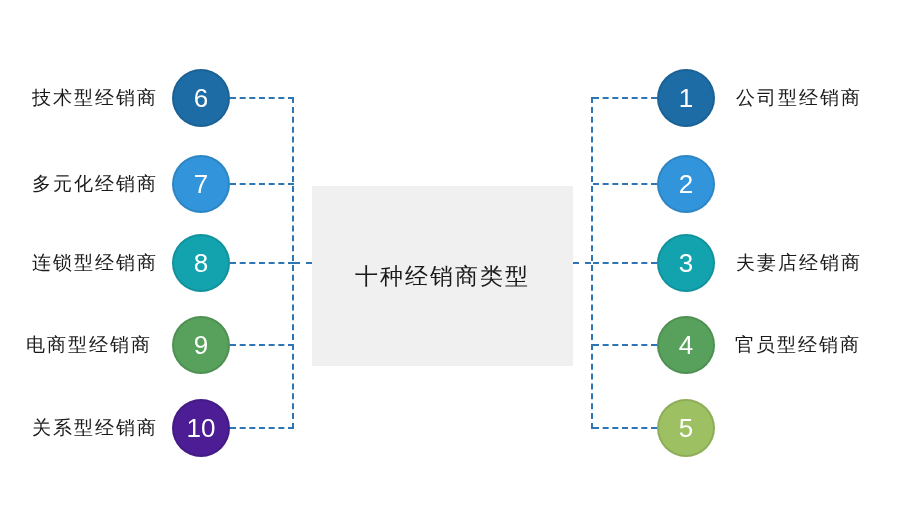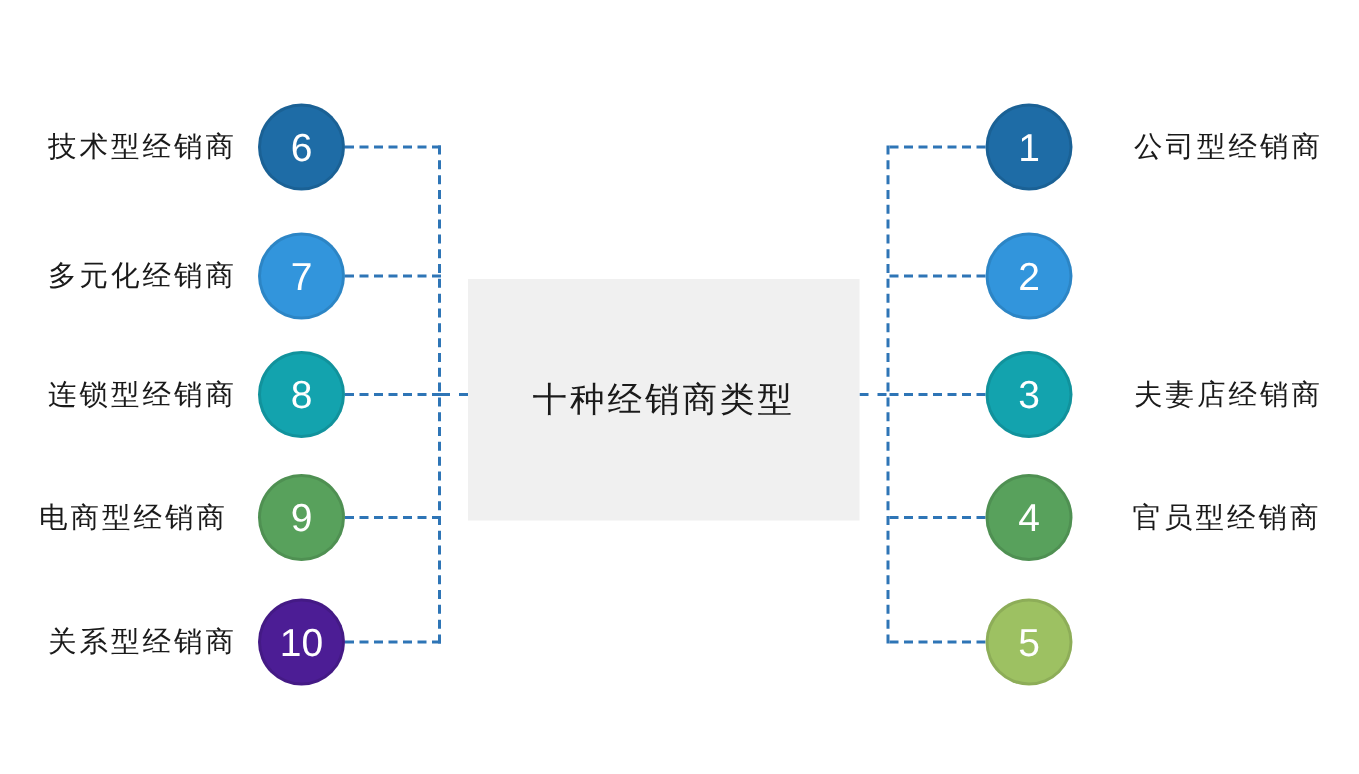--- a/index.html
+++ b/index.html
@@ -3,21 +3,21 @@
 <meta charset="utf-8">
 <style>
   html,body { margin:0; padding:0; background:#ffffff; }
   .canvas {
     position:relative; width:906px; height:516px; background:#fff;
     font-family:"Liberation Sans","DejaVu Sans",sans-serif; overflow:hidden;
   }
 
   
   .center-box {
-    position:absolute; left:312px; top:186px; width:261px; height:161px;
+    position:absolute; left:312px; top:186px; width:261px; height:180px;
     background:var(--center_box_bg,#F0F0F0);
     display:flex; align-items:center; justify-content:center;
   }
   .center-title {
     font-size:23px; letter-spacing:2px; color:var(--text_color,#1A1A1A);
   }
 
   
   .lrow { position:absolute; left:0; width:230px; height:58px;
           display:flex; align-items:center; justify-content:flex-end; gap:14px; }
@@ -28,21 +28,21 @@
   .row-y2 { top:234px;text-align:right; }
   .row-y3 { top:316px;gap:20px; }
   .row-y4 { top:399px; }
 
   .node-circle {
     width:58px; height:58px; border-radius:50%; flex:0 0 58px;
     display:flex; align-items:center; justify-content:center;
     box-shadow: inset 0 0 0 2px rgba(0,0,0,0.10);
   }
   .node-number { color:var(--number_color,#FFFFFF); font-size:26px; line-height:1; }
-  .node-label  { color:var(--text_color,#1A1A1A); font-size:19px; letter-spacing:2px; white-space:nowrap;margin-left:20px; }
+  .node-label  { color:var(--text_color,#1A1A1A); font-size:19px; letter-spacing:2px; white-space:nowrap; }
 
   
   .conn-h { position:absolute; height:0; border-top:2px dashed var(--connector,#2E75B6); }
   .conn-v { position:absolute; width:0;  border-left:2px dashed var(--connector,#2E75B6); }
 
   
   .lh { left:230px; width:64px; }
   .lh0 { top:97px; } .lh1 { top:183px; } .lh2 { top:262px; } .lh3 { top:344px; } .lh4 { top:427px; }
   .lv { left:292px; top:97px; height:332px; }
   .lstub { left:294px; width:18px; top:262px; }

